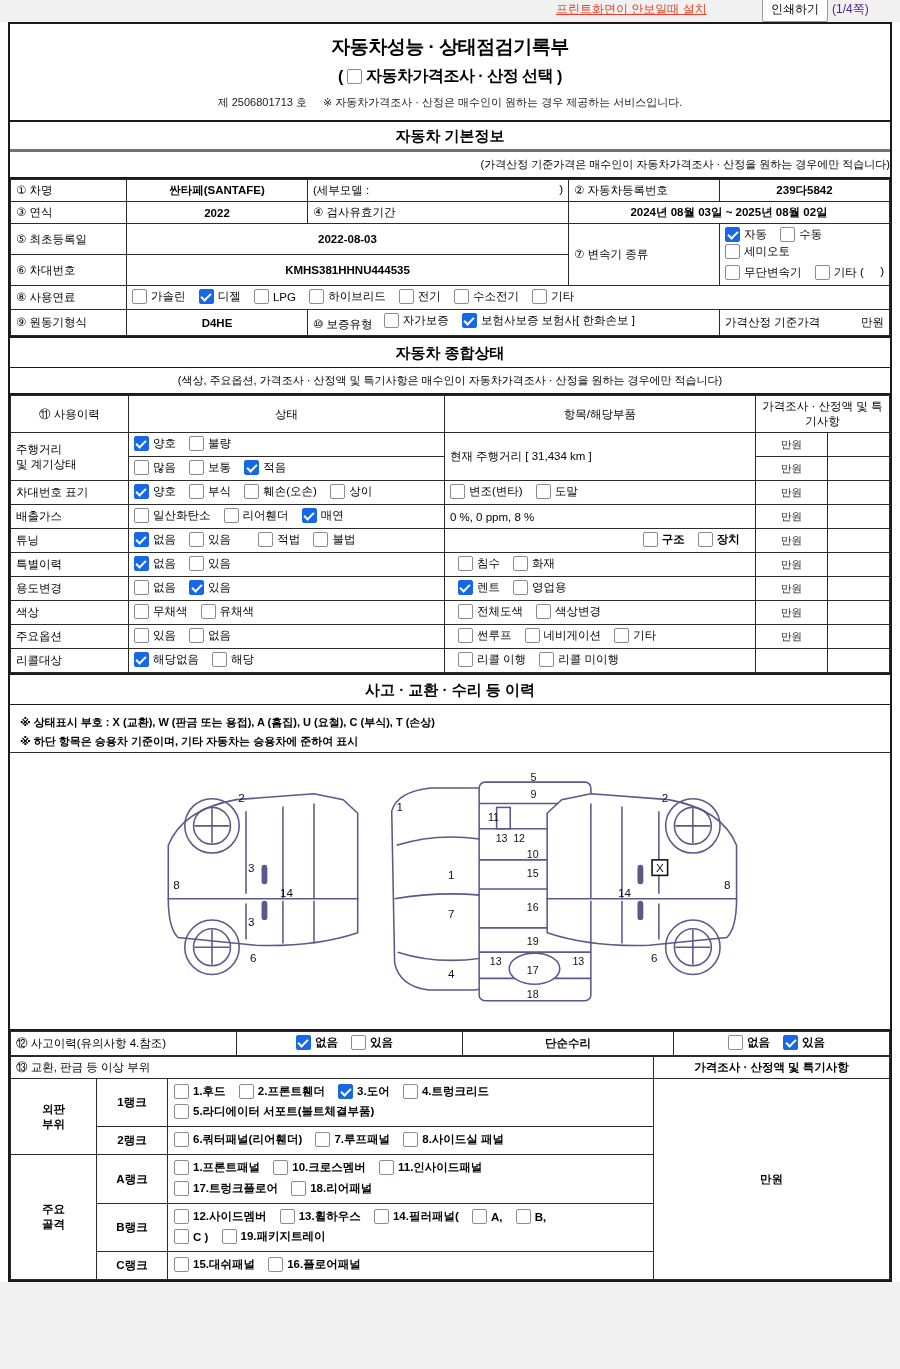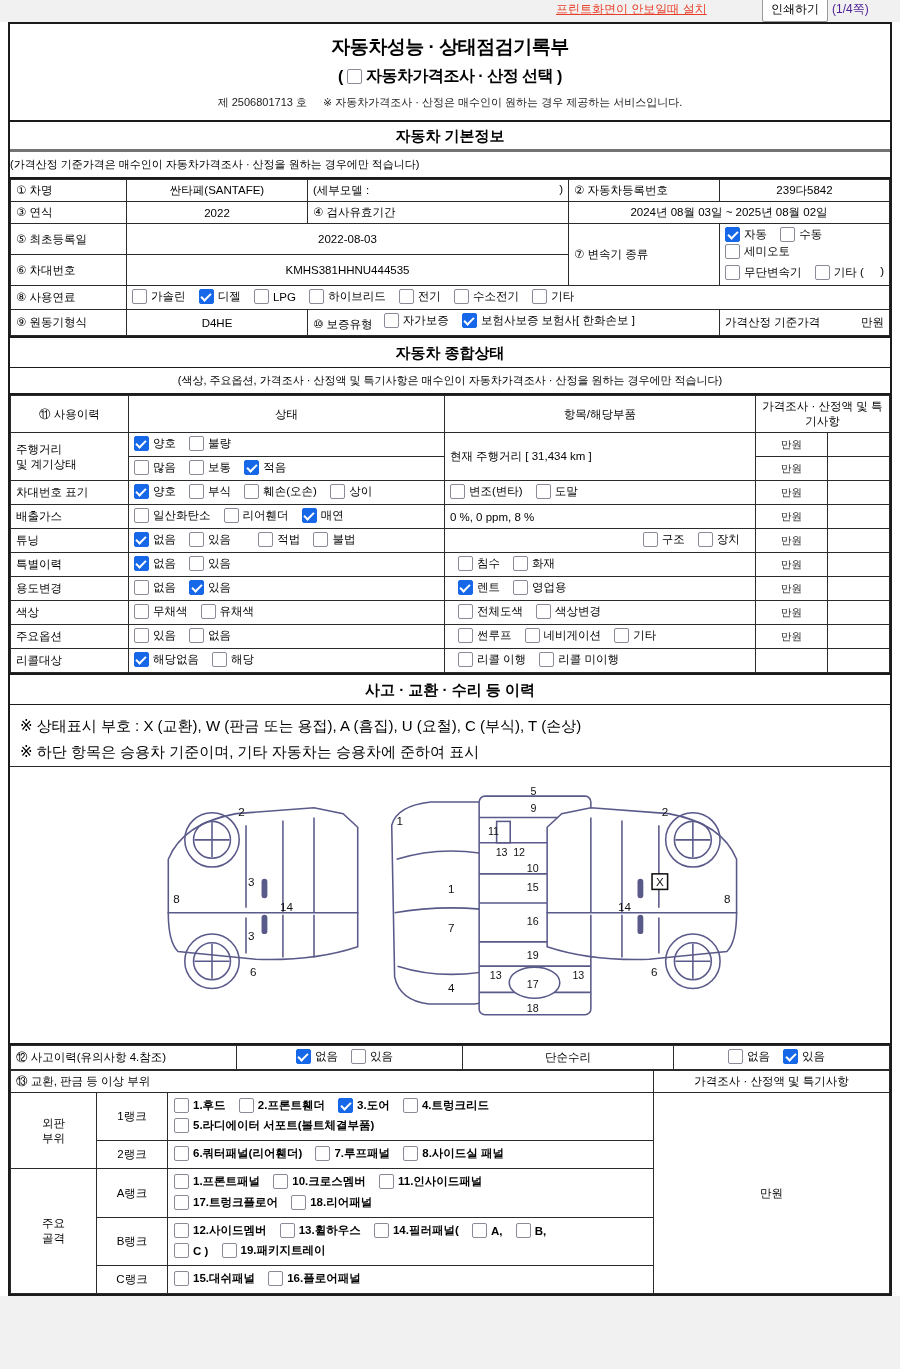--- a/index.html
+++ b/index.html
@@ -8,32 +8,32 @@
   .topbar .printlink{position:absolute;left:556px;top:1px;font-size:12px;color:#e8402a;text-decoration:underline;}
   .topbar .printbtn{position:absolute;left:762px;top:-2px;width:64px;height:22px;border:1px solid #9a9a9a;background:#fff;font-size:12px;line-height:20px;text-align:center;border-radius:2px;}
   .topbar .pagecnt{position:absolute;left:832px;top:1px;font-size:12px;color:#4c1d95;}
   .doc{border:2px solid #1b1b1b;margin:0 8px;}
   .hdr{padding:10px 0 6px;text-align:center;}
   .title{font-size:19px;font-weight:bold;letter-spacing:-0.5px;}
   .subtitle{font-size:16px;font-weight:bold;margin-top:6px;letter-spacing:-0.5px;display:flex;justify-content:center;align-items:center;gap:4px;}
   .docno{margin-top:8px;font-size:11px;color:#222;display:flex;justify-content:center;gap:16px;align-items:center;padding-bottom:4px;}
   .bandline{border-top:2px solid #1b1b1b;}
   .band{text-align:center;font-weight:bold;font-size:15px;padding:5px 0 3px;border-bottom:3px solid #737373;}
-  .bandnote{text-align:left;font-size:11px;padding:5px 0;border-bottom:2px solid #1b1b1b;}
+  .bandnote{text-align:right;font-size:11px;padding:5px 0;border-bottom:2px solid #1b1b1b;}
   table{border-collapse:collapse;width:100%;font-size:11.5px;}
   td,th{border:1px solid #2b2b2b;padding:3px 5px;vertical-align:middle;}
   .lbl{background:#fff;white-space:nowrap;}
-  .ctr{text-align:center;}
+  .ctr{text-align:center;font-weight:bold;}
   .cb{display:inline-flex;align-items:center;gap:4px;margin-right:10px;white-space:nowrap;}
   .box{width:13px;height:13px;border:1px solid #8a8a99;border-radius:2px;display:inline-block;background:#fff;position:relative;flex:none;}
   .box.on{background:#1768e8;border-color:#1768e8;}
   .box.on:after{content:"";position:absolute;left:3.5px;top:0.5px;width:4px;height:8px;border:solid #fff;border-width:0 2px 2px 0;transform:rotate(45deg);}
   .secthead{text-align:center;font-weight:bold;font-size:15px;padding:6px 0 4px;border-top:2px solid #1b1b1b;border-bottom:1px solid #1b1b1b;}
   .sectnote{text-align:center;font-size:11px;padding:5px 0;border-bottom:2px solid #1b1b1b;}
-  .notes{font-size:15px;padding:8px 10px 2px;line-height:1.7;}
+  .notes{font-size:11px;padding:8px 10px 2px;line-height:1.7;font-weight:bold;}
   .diagram{border-top:1px solid #2b2b2b;border-bottom:2px solid #1b1b1b;background:#fff;}
   .unit{text-align:center;font-size:10.5px;color:#222;}
   .cellpad{padding:5px 6px;font-weight:bold;}
   .thbg{background:#fff;text-align:center;font-weight:normal;}
 </style>
 </head>
 <body>
 
 <div class="page">
 

